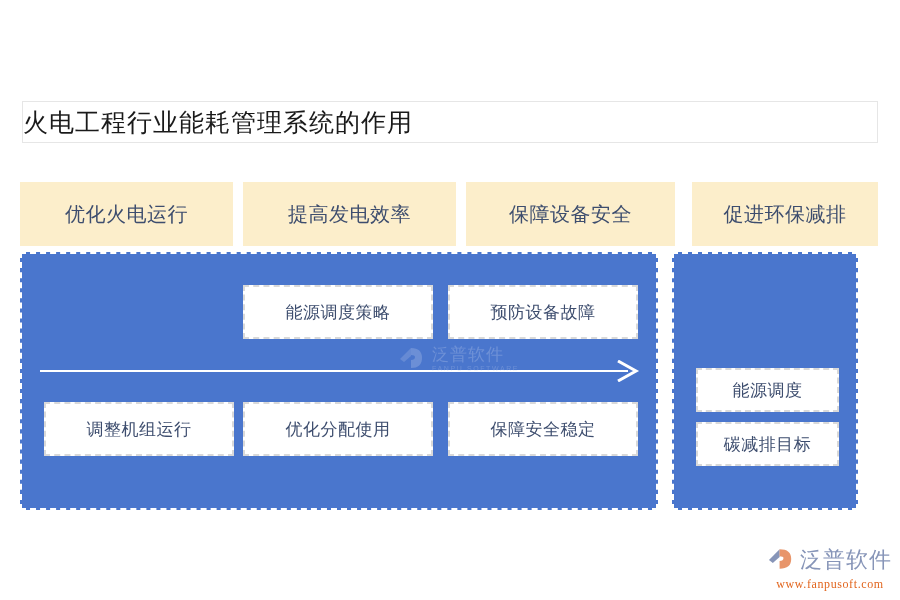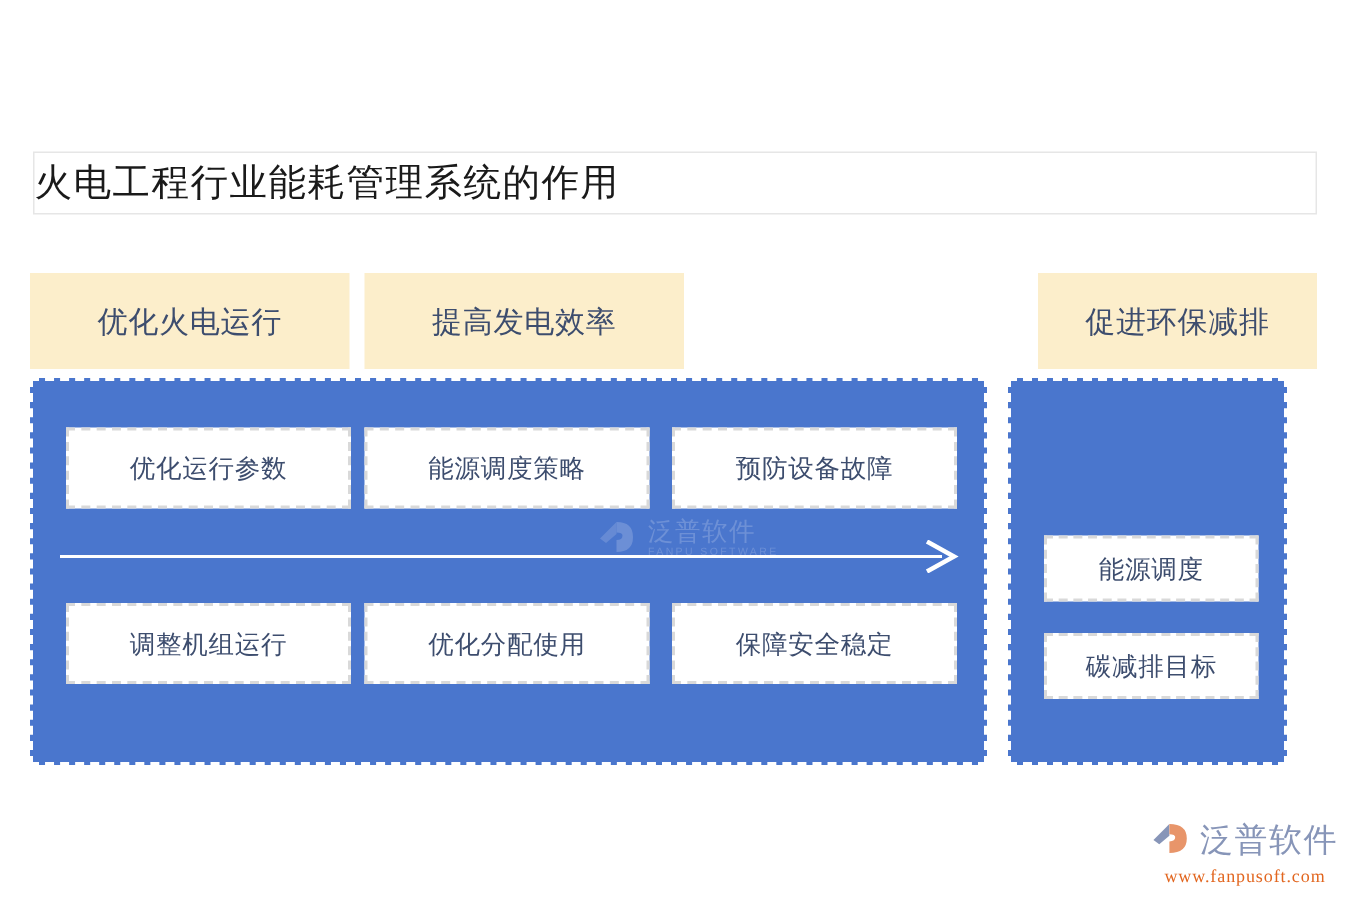--- a/index.html
+++ b/index.html
@@ -113,21 +113,21 @@
   .m-card { width: 190px; height: 54px; }
   .m-r0 { top: 31px; }
   .m-r1 { top: 148px; justify-content: center; }
   .m-c0 { left: 22px; }
   .m-c1 { left: 221px; }
   .m-c2 { left: 426px; }
 
   
   .s-card { left: 22px; width: 143px; height: 44px; }
   .s-0 { top: 33px; }
-  .s-1 { top: 103px; }
+  .s-1 { top: 114px; }
   .s-2 { top: 168px; }
 
   
   .arrow {
     position: absolute;
     left: 18px;
     top: 106px;
     width: 600px;
     height: 22px;
     pointer-events: none;
@@ -215,30 +215,30 @@
     <span class="title-text">火电工程行业能耗管理系统的作用</span>
   </div>
 
   <div class="header-row">
     <div class="hdr hdr-0">
       <span class="hdr-text">优化火电运行</span>
     </div>
     <div class="hdr hdr-1">
       <span class="hdr-text">提高发电效率</span>
     </div>
+    <div class="hdr hdr-2">
+      <span class="hdr-text">保障设备安全</span>
+    </div>
     <div class="hdr hdr-3">
       <span class="hdr-text">促进环保减排</span>
     </div>
   </div>
 
   <div class="panel panel-main">
 
-    <div class="card m-card m-r0 m-c0">
-      <span class="card-text">优化运行参数</span>
-    </div>
     <div class="card m-card m-r0 m-c1">
       <span class="card-text">能源调度策略</span>
     </div>
     <div class="card m-card m-r0 m-c2">
       <span class="card-text">预防设备故障</span>
     </div>
 
     <svg class="arrow" viewBox="0 0 600 22">
       <line x1="0" y1="11" x2="588" y2="11" stroke="#ffffff" stroke-width="2"></line>
       <polyline points="578,1 596,11 578,21" fill="none" stroke="#ffffff" stroke-width="3"></polyline>

